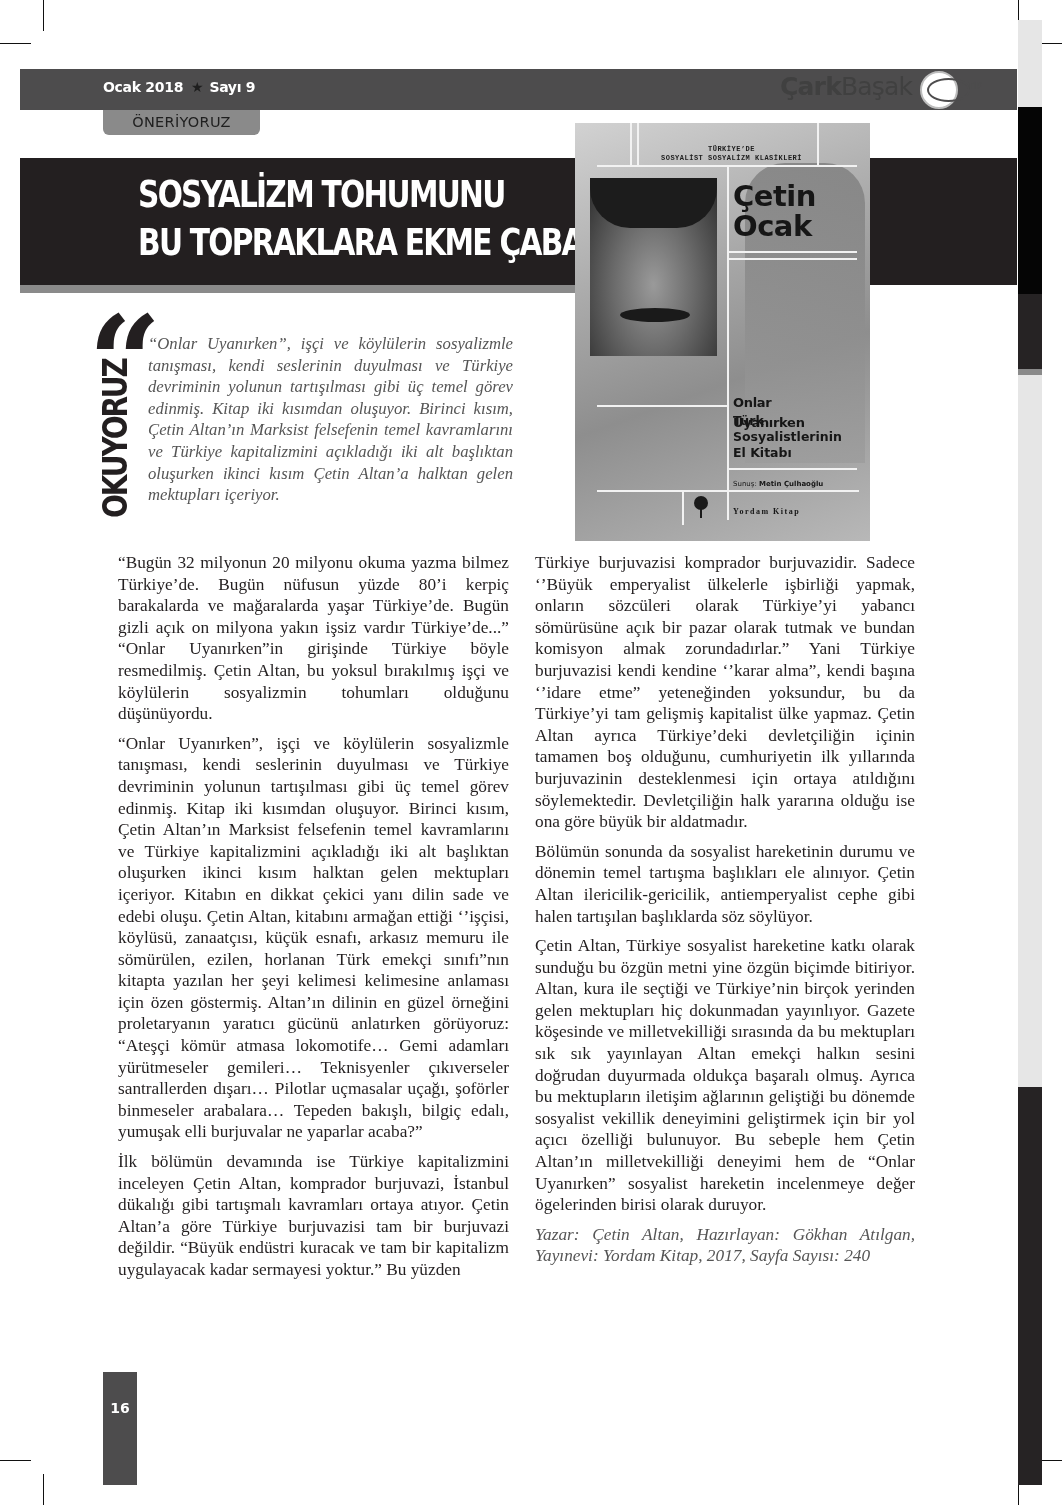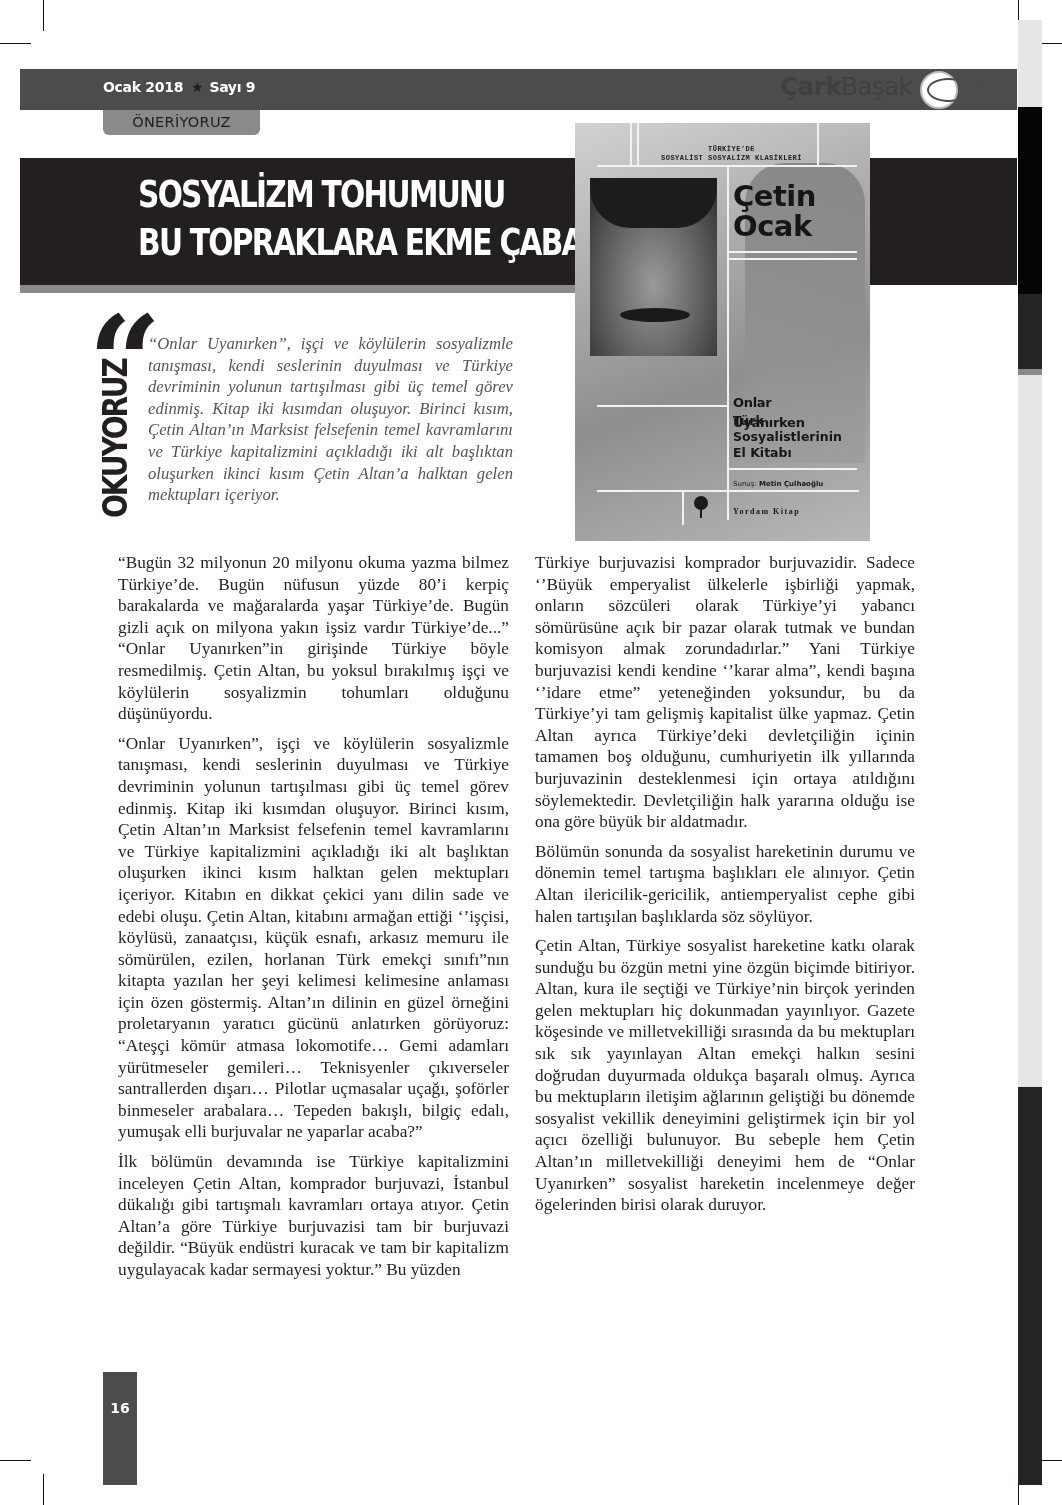--- a/index.html
+++ b/index.html
@@ -153,16 +153,17 @@
 
 <div class="col col1">
   <p>“Bugün 32 milyonun 20 milyonu okuma yazma bilmez Türkiye’de. Bugün nüfusun yüzde 80’i kerpiç barakalarda ve mağaralarda yaşar Türkiye’de. Bugün gizli açık on milyona yakın işsiz vardır Türkiye’de...” “Onlar Uyanırken”in girişinde Türkiye böyle resmedilmiş. Çetin Altan, bu yoksul bırakılmış işçi ve köylülerin sosyalizmin tohumları olduğunu düşünüyordu.</p>
   <p>“Onlar Uyanırken”, işçi ve köylülerin sosyalizmle tanışması, kendi seslerinin duyulması ve Türkiye devriminin yolunun tartışılması gibi üç temel görev edinmiş. Kitap iki kısımdan oluşuyor. Birinci kısım, Çetin Altan’ın Marksist felsefenin temel kavramlarını ve Türkiye kapitalizmini açıkladığı iki alt başlıktan oluşurken ikinci kısım halktan gelen mektupları içeriyor. Kitabın en dikkat çekici yanı dilin sade ve edebi oluşu. Çetin Altan, kitabını armağan ettiği ‘’işçisi, köylüsü, zanaatçısı, küçük esnafı, arkasız memuru ile sömürülen, ezilen, horlanan Türk emekçi sınıfı”nın kitapta yazılan her şeyi kelimesi kelimesine anlaması için özen göstermiş. Altan’ın dilinin en güzel örneğini proletaryanın yaratıcı gücünü anlatırken görüyoruz: “Ateşçi kömür atmasa lokomotife… Gemi adamları yürütmeseler gemileri… Teknisyenler çıkıverseler santrallerden dışarı… Pilotlar uçmasalar uçağı, şoförler binmeseler arabalara… Tepeden bakışlı, bilgiç edalı, yumuşak elli burjuvalar ne yaparlar acaba?”</p>
   <p>İlk bölümün devamında ise Türkiye kapitalizmini inceleyen Çetin Altan, komprador burjuvazi, İstanbul dükalığı gibi tartışmalı kavramları ortaya atıyor. Çetin Altan’a göre Türkiye burjuvazisi tam bir burjuvazi değildir. “Büyük endüstri kuracak ve tam bir kapitalizm uygulayacak kadar sermayesi yoktur.” Bu yüzden</p>
 </div>
 <div class="col col2">
   <p>Türkiye burjuvazisi komprador burjuvazidir. Sadece ‘’Büyük emperyalist ülkelerle işbirliği yapmak, onların sözcüleri olarak Türkiye’yi yabancı sömürüsüne açık bir pazar olarak tutmak ve bundan komisyon almak zorundadırlar.” Yani Türkiye burjuvazisi kendi kendine ‘’karar alma”, kendi başına ‘’idare etme” yeteneğinden yoksundur, bu da Türkiye’yi tam gelişmiş kapitalist ülke yapmaz. Çetin Altan ayrıca Türkiye’deki devletçiliğin içinin tamamen boş olduğunu, cumhuriyetin ilk yıllarında burjuvazinin desteklenmesi için ortaya atıldığını söylemektedir. Devletçiliğin halk yararına olduğu ise ona göre büyük bir aldatmadır.</p>
   <p>Bölümün sonunda da sosyalist hareketinin durumu ve dönemin temel tartışma başlıkları ele alınıyor. Çetin Altan ilericilik-gericilik, antiemperyalist cephe gibi halen tartışılan başlıklarda söz söylüyor.</p>
   <p>Çetin Altan, Türkiye sosyalist hareketine katkı olarak sunduğu bu özgün metni yine özgün biçimde bitiriyor. Altan, kura ile seçtiği ve Türkiye’nin birçok yerinden gelen mektupları hiç dokunmadan yayınlıyor. Gazete köşesinde ve milletvekilliği sırasında da bu mektupları sık sık yayınlayan Altan emekçi halkın sesini doğrudan duyurmada oldukça başaralı olmuş. Ayrıca bu mektupların iletişim ağlarının geliştiği bu dönemde sosyalist vekillik deneyimini geliştirmek için bir yol açıcı özelliği bulunuyor. Bu sebeple hem Çetin Altan’ın milletvekilliği deneyimi hem de “Onlar Uyanırken” sosyalist hareketin incelenmeye değer ögelerinden birisi olarak duruyor.</p>
+  <p class="credit">Yazar: Çetin Altan, Hazırlayan: Gökhan Atılgan, Yayınevi: Yordam Kitap, 2017, Sayfa Sayısı: 240</p>
 </div>
 
 <div class="page-tab"></div>
 <div class="page-num">16</div>
 
 </body></html>

